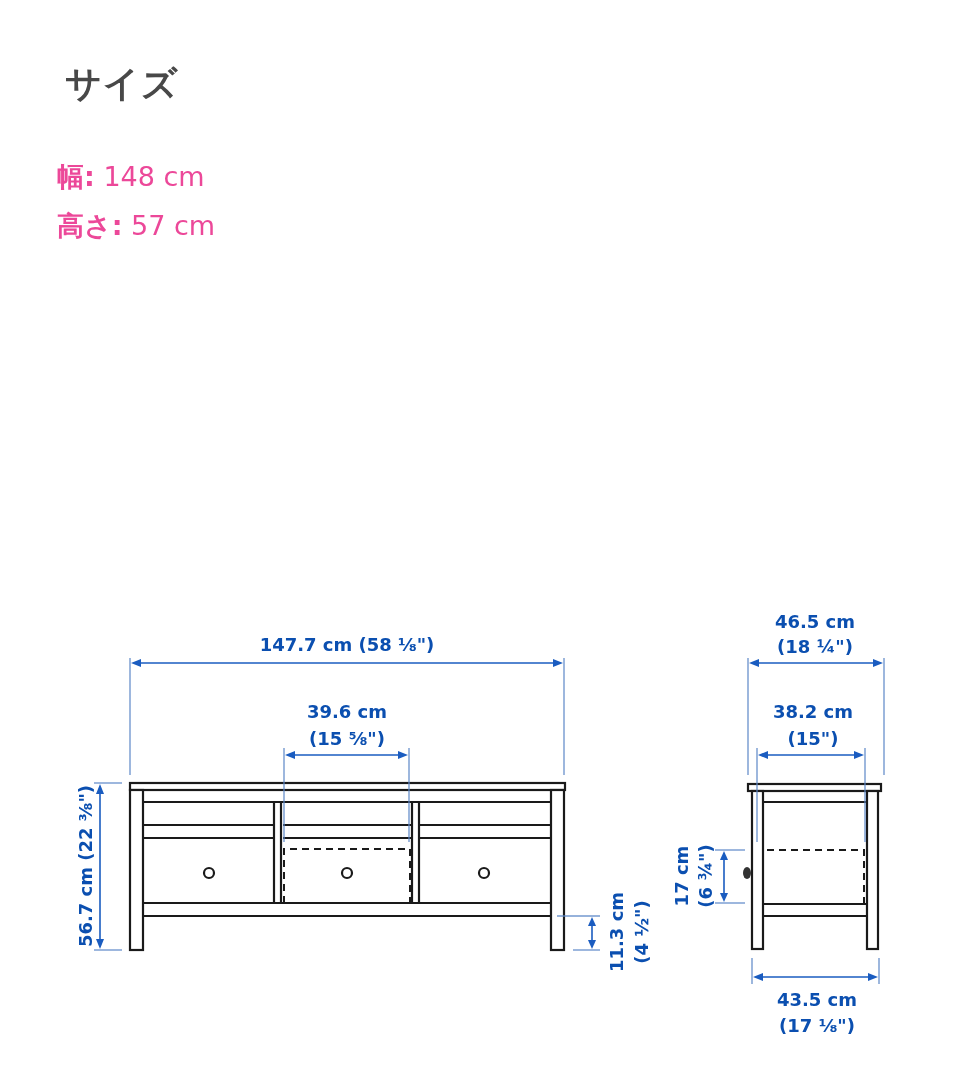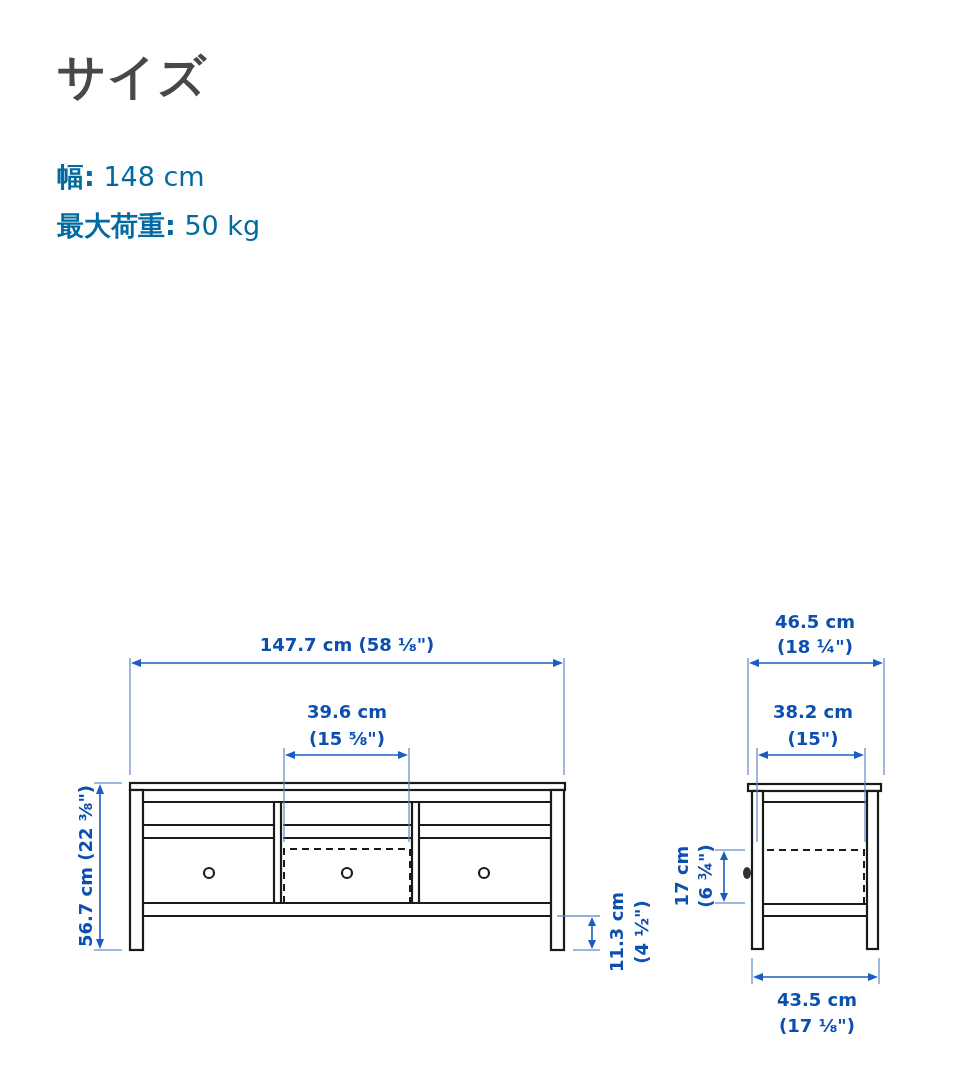--- a/index.html
+++ b/index.html
@@ -1,41 +1,41 @@
 <!DOCTYPE html>
 <html><head>
   <meta charset="utf-8">
   <style>
     html, body { margin: 0; padding: 0; background: #ffffff; }
     body { width: 958px; height: 1080px; position: relative; overflow: hidden;
            font-family: "DejaVu Sans", "Liberation Sans", sans-serif; color: #484848; }
-    .title { position: absolute; left: 57px; top: 46px; font-size: 48px; font-weight: bold;
-             color: #484848; letter-spacing: 1px; margin: 0; line-height: 60px; text-align: right; }
+    .title { position: absolute; left: 57px; top: 46px; font-size: 36px; font-weight: bold;
+             color: #484848; letter-spacing: 1px; margin: 8px; line-height: 60px; text-align: right; }
     .specs { position: absolute; left: 57px; top: 152px; margin: 0; padding: 0; list-style: none; }
-    .specs li { font-size: 27px; line-height: 49px; color: #0369a1; white-space: nowrap; }
+    .specs li { font-size: 27px; line-height: 49px; color: #ec4899; white-space: nowrap; }
     .specs .k { font-weight: bold; }
     .specs .v { font-weight: normal; }
     svg.drawing { position: absolute; left: 0; top: 0; }
     .dim { fill: #0b4fb0; font-family: "DejaVu Sans", "Liberation Sans", sans-serif;
            font-weight: bold; font-size: 18px; }
     .dl { stroke: #1a5cc0; stroke-width: 1.6; fill: none; }
     .el { stroke: #5b86c7; stroke-width: 1.4; fill: none; opacity: 0.85; }
     .ah { fill: #1a5cc0; }
     .fl { stroke: #1a1a1a; stroke-width: 2.2; fill: #ffffff; }
     .fln { stroke: #1a1a1a; stroke-width: 2.2; fill: none; }
     .dash { stroke: #1a1a1a; stroke-width: 2; fill: none; stroke-dasharray: 7 5; }
   </style>
 </head>
 <body>
 
 <h1 class="title">サイズ</h1>
 
 <ul class="specs">
   <li><span class="k">幅:</span><span class="v"> 148 cm</span></li>
-  <li><span class="k">最大荷重:</span><span class="v"> 50 kg</span></li>
+  <li><span class="k">高さ:</span><span class="v"> 57 cm</span></li>
 </ul>
 
 <svg class="drawing" width="958" height="1080" viewBox="0 0 958 1080">
 
   <g>
 
     <g>
 
       <rect class="fl" x="130" y="783" width="435" height="7"></rect>
 

